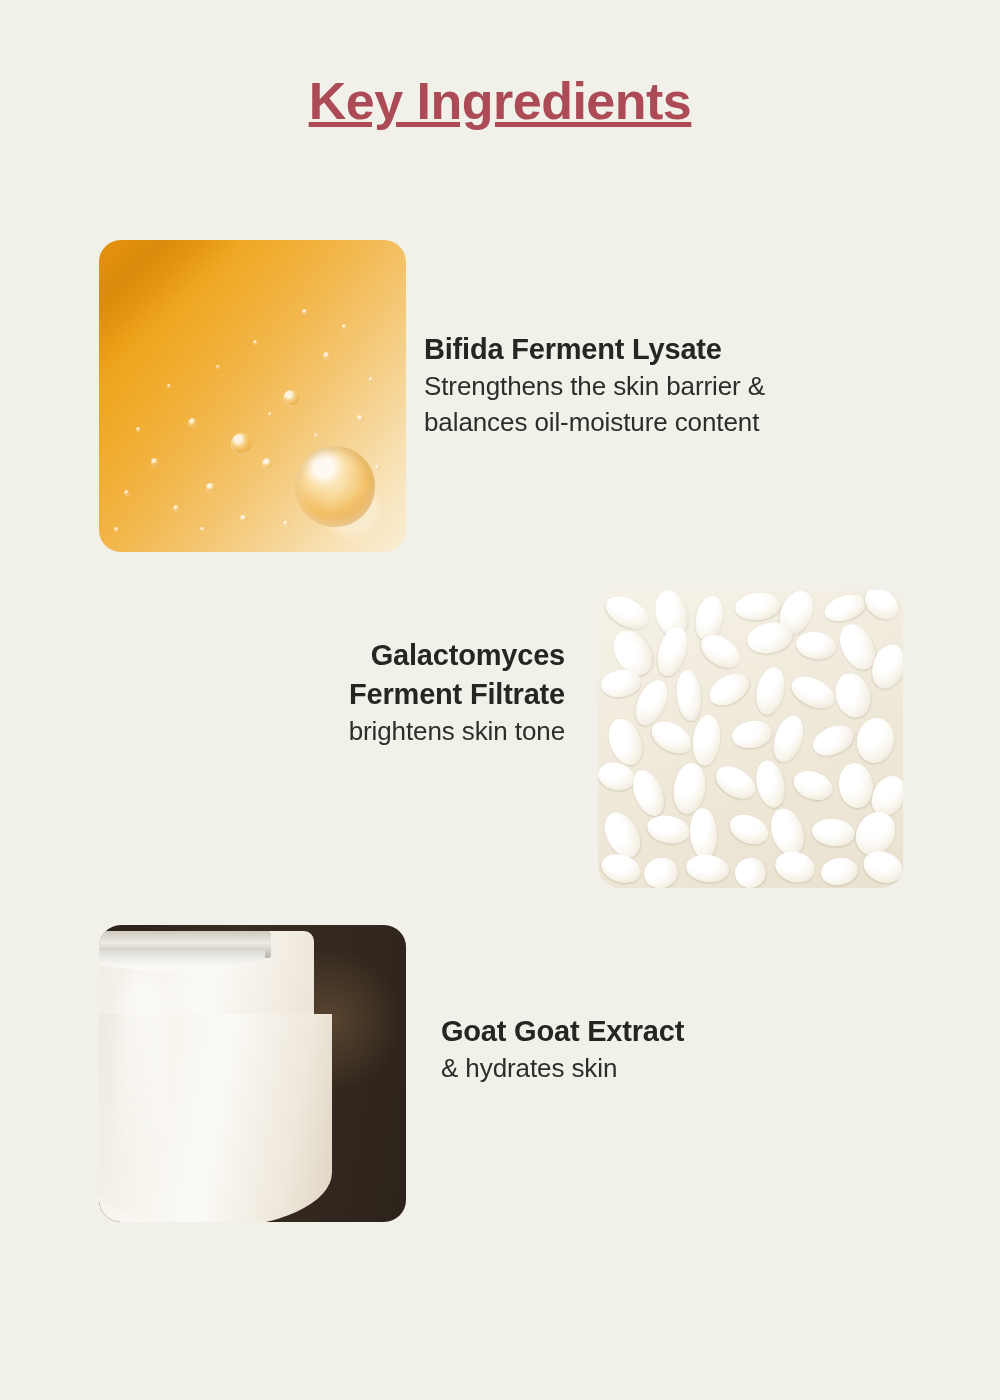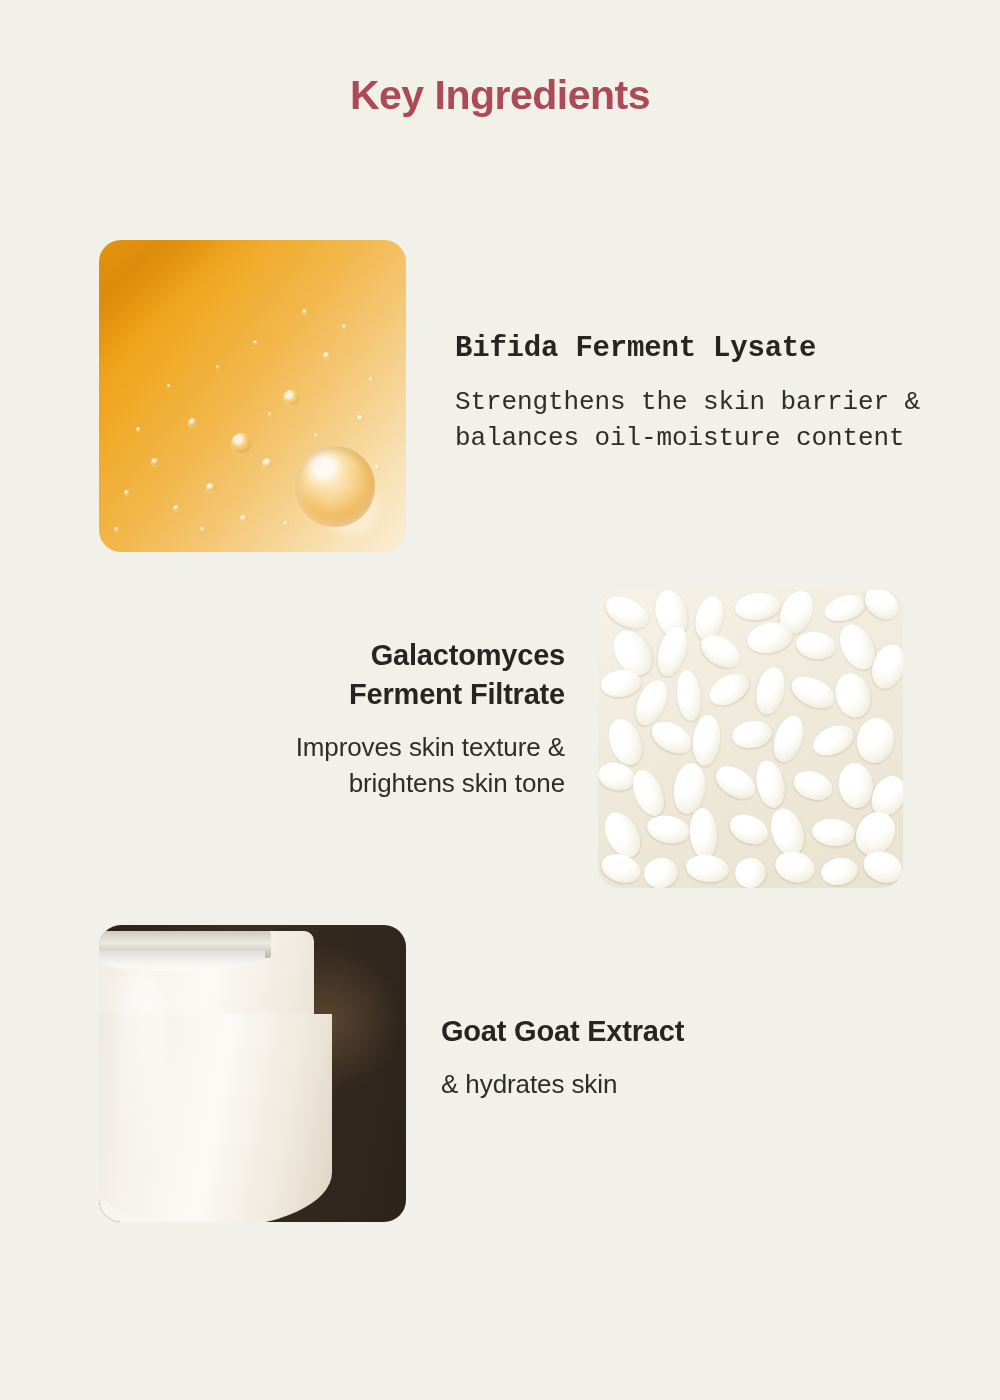--- a/index.html
+++ b/index.html
@@ -21,25 +21,26 @@
     height: 1400px;
   }
 
   
   .page-title {
     position: absolute;
     top: 74px;
     left: 0;
     width: 1000px;
     text-align: center;
-    font-size: 41px;
+    font-size: 52px;
     font-weight: bold;
     letter-spacing: -0.5px;
     color: #ac4a56;
     line-height: 1.05;
+    text-decoration: underline;
   }
 
   .thumb {
     position: absolute;
     border-radius: 22px;
     overflow: hidden;
     background: #e7e3d8;
   }
 
   .thumb .art {
@@ -156,21 +157,21 @@
     line-height: 1.34;
     letter-spacing: -0.2px;
   }
   .ing-desc {
     font-size: 26px;
     font-weight: normal;
     color: #2e2d2a;
     line-height: 1.38;
     letter-spacing: -0.1px;
   }
-  .gap-a { margin-top: 16px; }
+  .gap-a { }
   .align-left { text-align: left; }
   .align-right { text-align: right; }
 
   
   .footnote {
     position: absolute;
     top: 1331px;
     left: 0;
     width: 1000px;
     text-align: center;
@@ -210,21 +211,21 @@
       <div class="bub" style="left:38%; top:40%; width:1.4%; height:1.4%;"></div>
       <div class="bub" style="left:70%; top:62%; width:1.5%; height:1.5%;"></div>
       <div class="bub" style="left:5%; top:92%; width:1.6%; height:1.6%;"></div>
       <div class="bub" style="left:33%; top:92%; width:1.4%; height:1.4%;"></div>
       <div class="bub" style="left:88%; top:44%; width:1.4%; height:1.4%;"></div>
       <div class="bub" style="left:55%; top:55%; width:1.3%; height:1.3%;"></div>
       <div class="bub bub-big" style="left:64%; top:66%; width:26%; height:26%;"></div>
     </div>
   </div>
 
-  <div class="txt align-left" style="left:455px; top:330px; width:470px;font-family:Liberation Mono, monospace;">
+  <div class="txt align-left" style="left:424px; top:330px; width:470px;">
     <div class="ing-title">Bifida Ferment Lysate</div>
     <div class="ing-desc gap-a">
       <div>Strengthens the skin barrier &amp;</div>
       <div>balances oil-moisture content</div>
     </div>
   </div>
 
   <div class="thumb" style="left:598px; top:590px; width:305px; height:298px;">
     <div class="art art-rice">
       <div class="grain" style="left:2%;  top:3%;   width:15%; height:9%;  transform:rotate(28deg);"></div>
@@ -279,21 +280,20 @@
       <div class="grain" style="left:87%; top:88%;  width:13%; height:10%; transform:rotate(22deg);"></div>
     </div>
   </div>
 
   <div class="txt align-right" style="left:95px; top:636px; width:470px;">
     <div class="ing-title">
       <div>Galactomyces</div>
       <div>Ferment Filtrate</div>
     </div>
     <div class="ing-desc gap-a">
-      <div>Improves skin texture &amp;</div>
       <div>brightens skin tone</div>
     </div>
   </div>
 
   <div class="thumb" style="left:99px; top:925px; width:307px; height:297px;">
     <div class="art art-milk">
       <div class="milk-bg-glow"></div>
       <div class="pitcher"></div>
       <div class="pitcher-belly"></div>
       <div class="pitcher-rim"></div>

